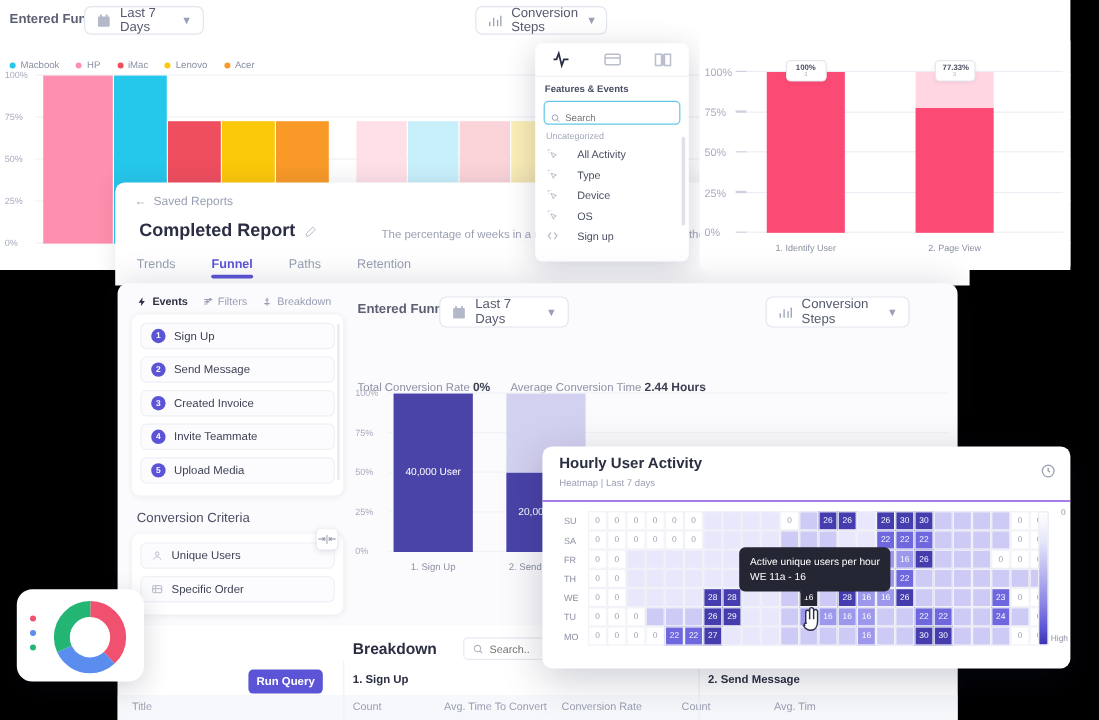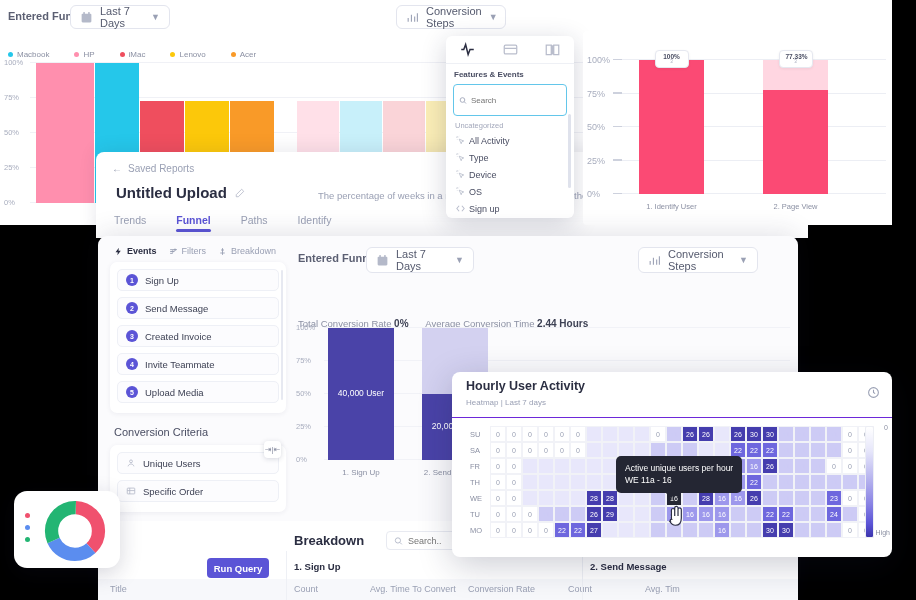--- a/index.html
+++ b/index.html
@@ -24,21 +24,21 @@
     border:1px solid #e3e5ee; border-radius:6px; background:#fff;
     height:24px; padding:0 9px; font-size:11px; color:#555a6e;
   }
   .pill .chev { margin-left:auto; color:#9aa0b4; font-size:9px; }
   .cal-ico, .bar-ico { width:13px; height:13px; flex:0 0 auto; }
   #date-pill-bg { left:70px; top:5px; width:100px; }
   #steps-pill-bg { left:396px; top:5px; width:110px; }
   .stats-row { position:absolute; left:8px; top:33px; font-size:10.5px; color:#8b90a3; white-space:nowrap; }
   .stats-row b { color:#3d4154; font-size:11px; }
   .stats-row .gap { display:inline-block; width:14px; }
-  .legend { position:absolute; left:8px; top:50px; display:flex; gap:25px; font-size:8px; color:#8b90a3; }
+  .legend { position:absolute; left:8px; top:50px; display:flex; gap:14px; font-size:8px; color:#8b90a3; }
   .legend span.item { display:flex; align-items:center; gap:4px; }
   .dot { width:5px; height:5px; border-radius:50%; display:inline-block; }
 
   
   #bg-chart { position:absolute; left:0px; top:62px; width:892px; height:163px; }
   #bg-chart .gl { position:absolute; left:30px; right:0; height:1px; background:#f0f1f6; }
   #bg-chart .yl { position:absolute; left:4px; font-size:7.5px; color:#a8adbe; }
   .bgbar { position:absolute; bottom:22px; }
 
   
@@ -60,26 +60,26 @@
   #feat-panel {
     position:absolute; left:446px; top:36px; width:128px; height:182px;
     background:#fff; border-radius:6px; box-shadow:0 6px 26px rgba(30,34,70,.20);
     overflow:hidden;
   }
   #feat-tabs { display:flex; height:28px; border-bottom:1px solid #eef0f5; }
   #feat-tabs .ft { flex:1; display:flex; align-items:center; justify-content:center; color:#b9bdcc; }
   #feat-tabs .ft.active { color:#2b2e42; }
   #feat-head { padding:6px 8px 2px; font-size:8px; font-weight:700; color:#4a4e63; }
   #feat-search {
-    margin:3px 7px 0; height:32px; border:1.4px solid #63c6ea; border-radius:4px;
-    display:flex; align-items:center; gap:4px; padding:0 5px;
+    margin:3px 7px 0; height:20px; border:1.4px solid #63c6ea; border-radius:4px;
+    display:flex; align-items:flex-end; gap:4px; padding:0 5px;
   }
   #feat-search input { border:0; outline:0; font-size:8px; color:#4a4e63; width:100%; font-family:inherit; background:transparent; }
   #feat-cat { padding:5px 9px 2px; font-size:7.5px; color:#a3a8bb; }
-  .feat-item { display:flex; align-items:center; gap:3px; padding:3px 9px; font-size:9px; color:#4a4e63; }
+  .feat-item { display:flex; align-items:center; gap:15px; padding:3px 9px; font-size:9px; color:#4a4e63; }
   .feat-item .fi { width:11px; height:11px; color:#b9bdcc; flex:0 0 auto; }
   #feat-scroll { position:absolute; right:3px; top:78px; width:3px; height:74px; background:#dfe2ec; border-radius:2px; }
 
   
   #pink-panel {
     position:absolute; left:583px; top:31px; width:309px; height:194px;
     background:#fff; border-radius:4px;
   }
   #pink-panel .gl { position:absolute; left:38px; right:6px; height:1px; background:#eceef4; }
   #pink-panel .yl { position:absolute; left:4px; font-size:9px; color:#a8adbe; }
@@ -270,31 +270,31 @@
         <div class="bgbar" style="left: 426px; width: 42px; height: 102.2px; background: rgb(251, 238, 182); bottom: 22px;"></div>
       </div>
   </div>
 
   <div id="report-card">
     <div id="saved-reports">
       <span>←</span>
       <span>Saved Reports</span>
     </div>
     <div id="report-title">
-      <span class="t">Untitled Upload</span>
+      <span class="t">Completed Report</span>
       <svg width="10" height="10" viewBox="0 0 24 24" fill="none" stroke="#b4b9c9" stroke-width="2">
           <path d="M16 3l5 5L8 21H3v-5z"></path>
         </svg>
     </div>
     <div id="report-desc">The percentage of weeks in a month during which users use the p</div>
     <div id="report-tabs">
         <div class="tab">Trends</div>
         <div class="tab active">Funnel</div>
         <div class="tab">Paths</div>
-        <div class="tab">Identify</div>
+        <div class="tab">Retention</div>
       </div>
   </div>
 
   <div id="feat-panel">
     <div id="feat-tabs">
       <div class="ft active">
         <svg width="15" height="15" viewBox="0 0 24 24" fill="none" stroke="currentColor" stroke-width="2.4">
             <path d="M2 12h4l3-8 4 16 3-8h6"></path>
           </svg>
       </div>

